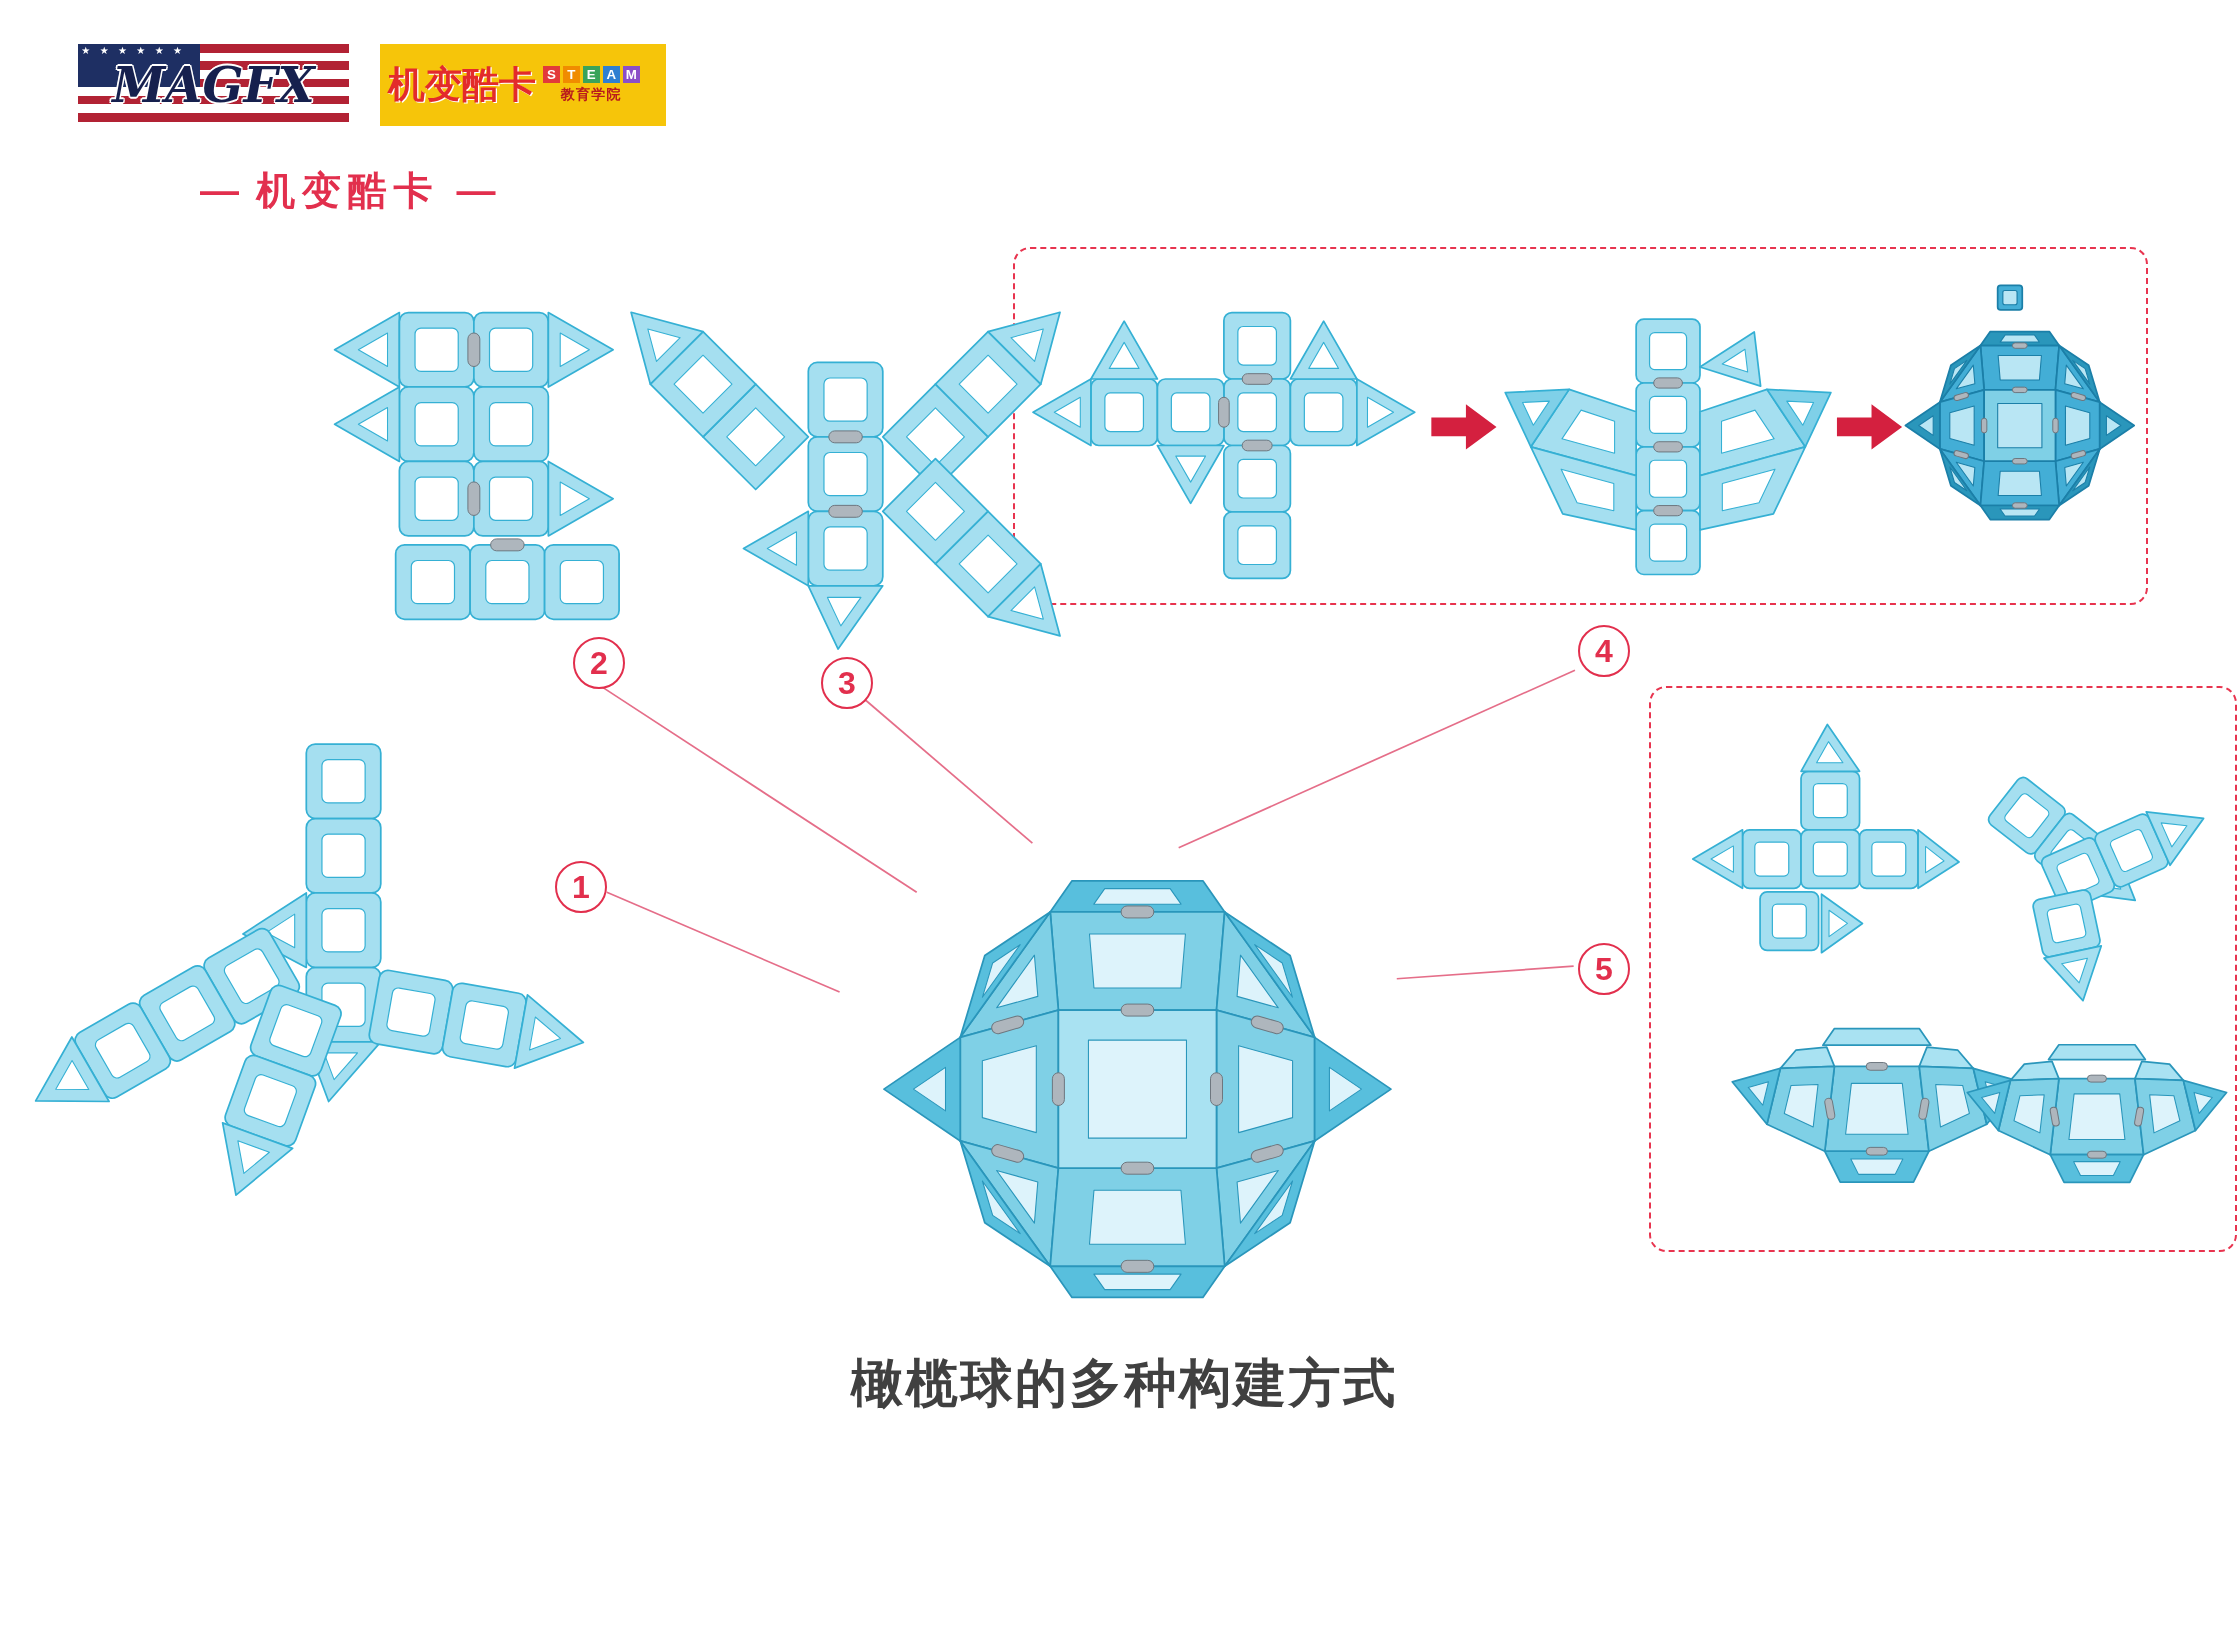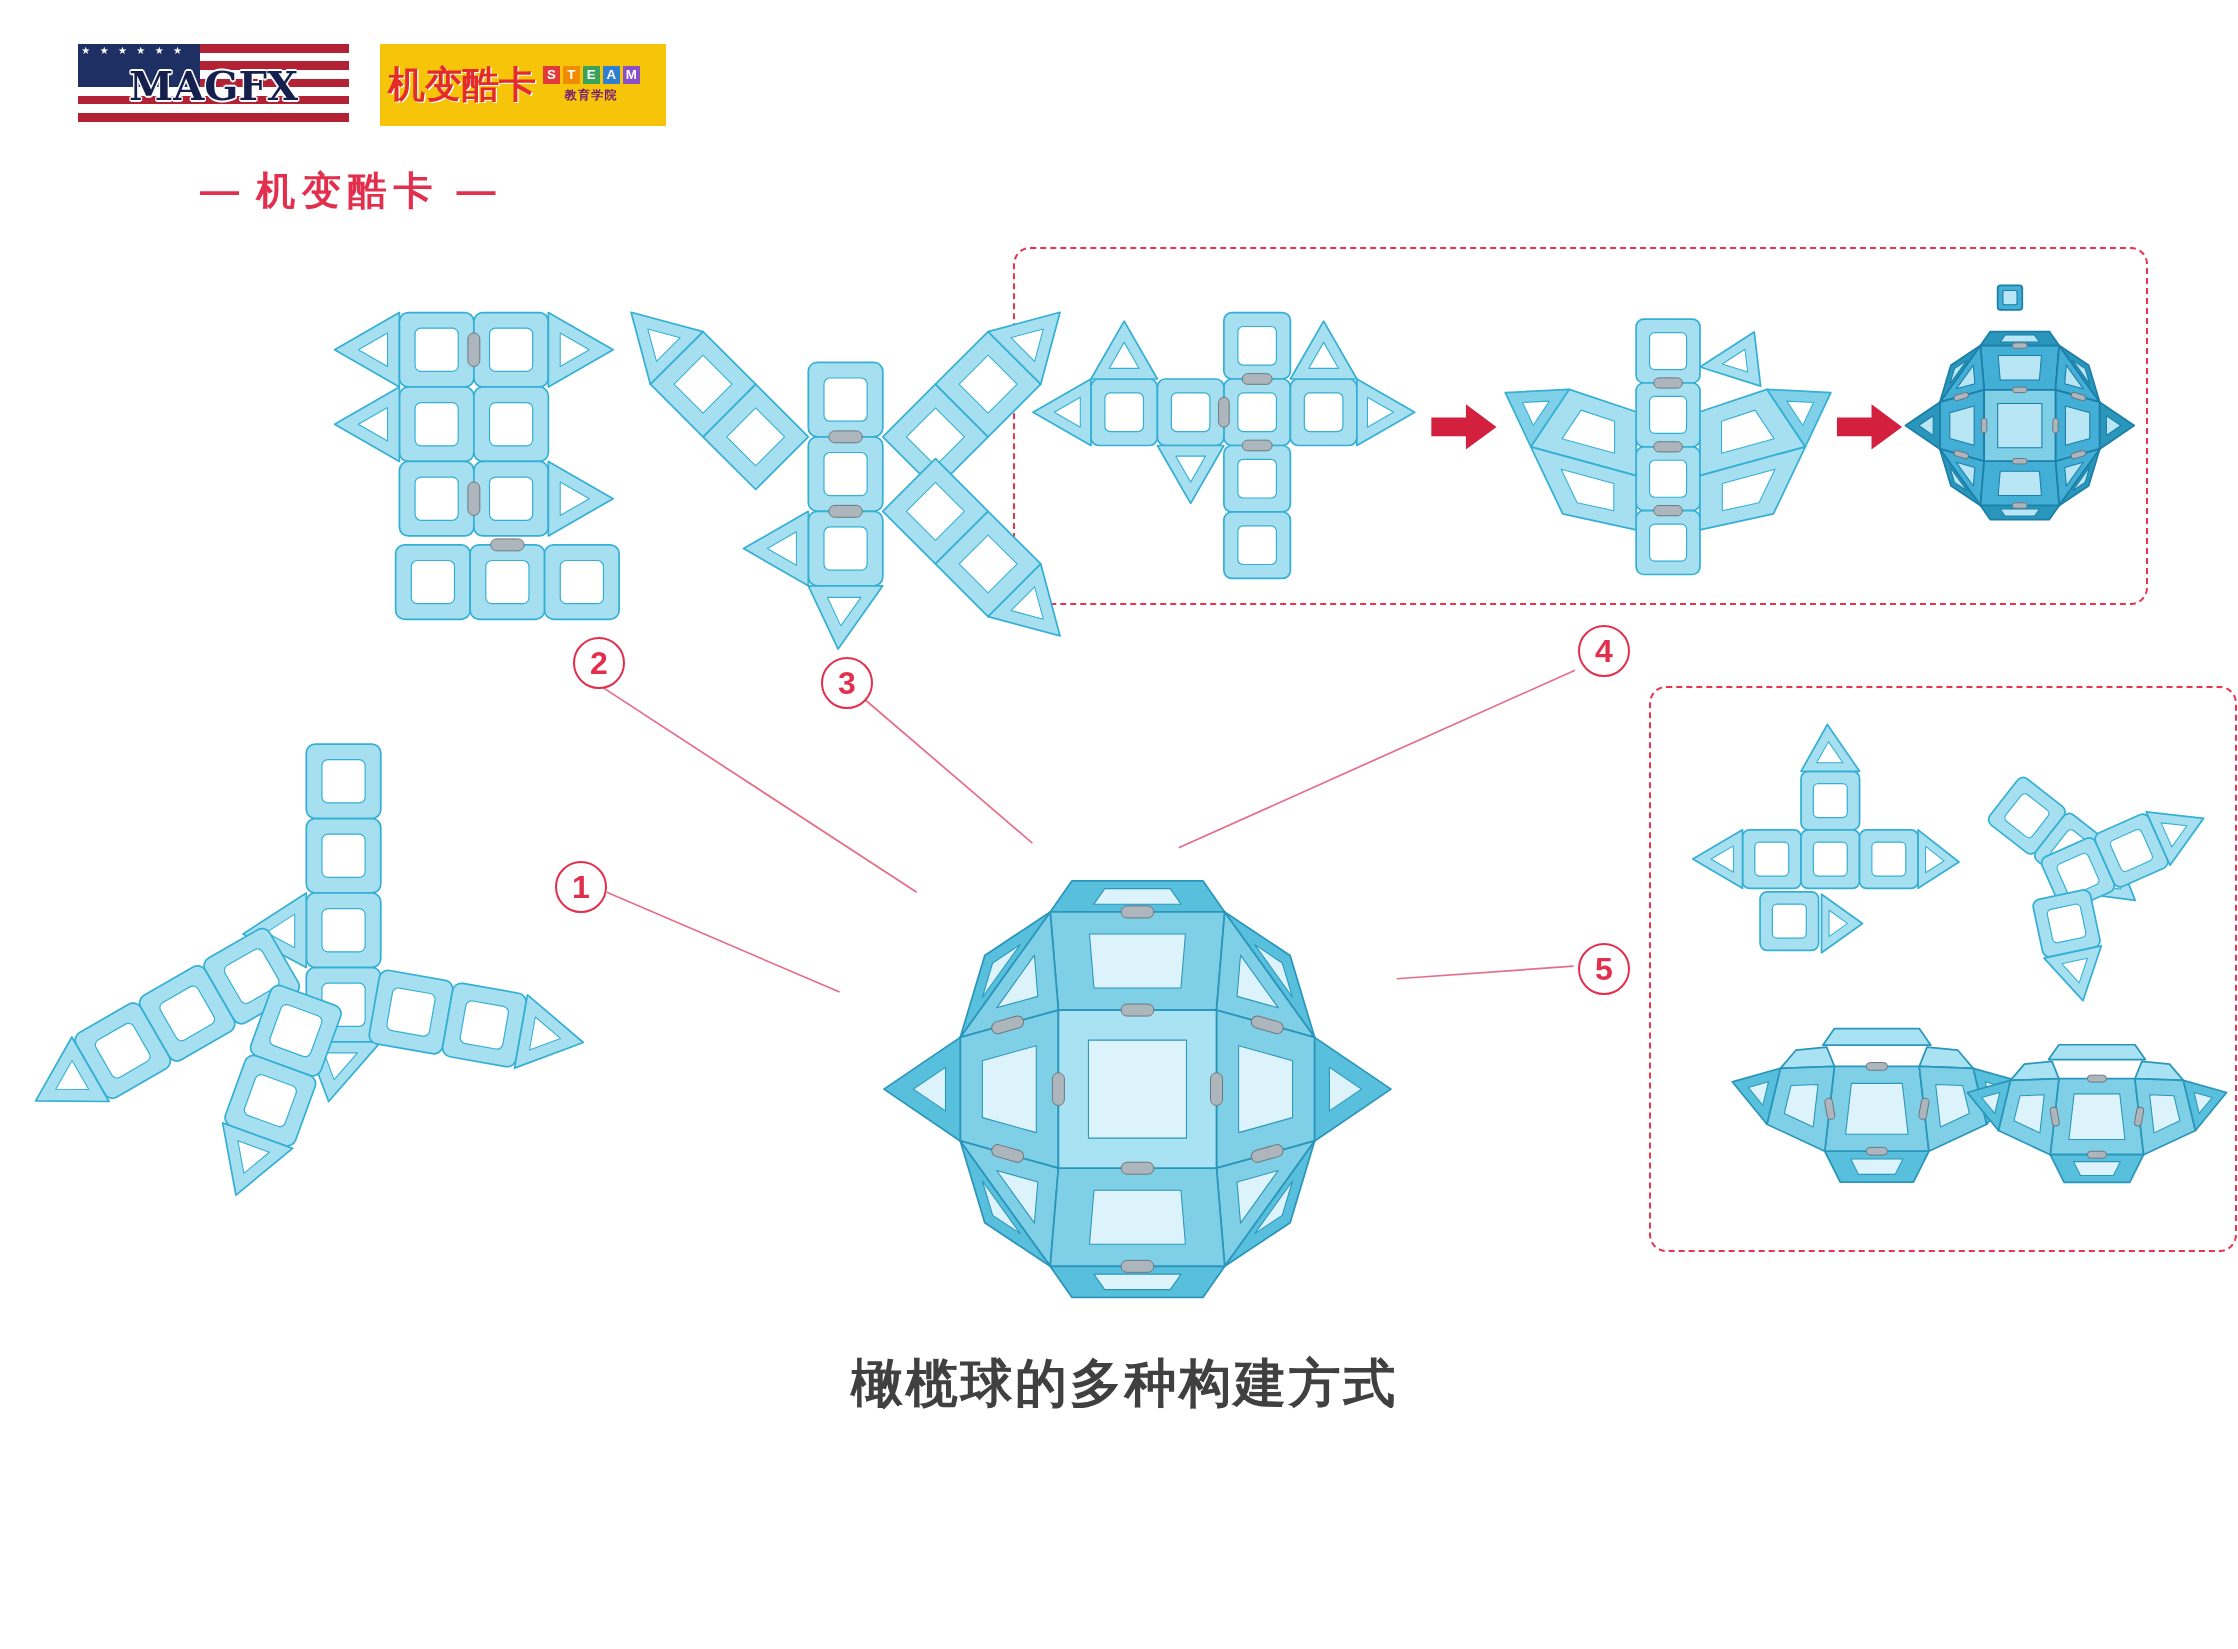--- a/index.html
+++ b/index.html
@@ -15,31 +15,31 @@
   .num-badge{position:absolute;width:48px;height:48px;border:2.3px solid #e22f4d;border-radius:50%;
              color:#e22f4d;font-size:32px;font-weight:bold;display:flex;align-items:center;justify-content:center;
              z-index:3;background:#ffffff;}
 
   
   .logo-magfx{left:78px;top:44px;width:271px;height:82px;z-index:2;overflow:hidden;
               background:repeating-linear-gradient(180deg,#b22234 0 8.6px,#ffffff 8.6px 17.3px);}
   .logo-magfx .canton{position:absolute;left:0;top:0;width:45%;height:52%;background:#1e2f63;
                       color:#fff;font-size:10px;letter-spacing:3.3px;line-height:10px;padding:2px 3.3px;box-sizing:border-box;}
   .logo-magfx .brand{position:absolute;left:0;top:0;right:0;bottom:0;display:flex;align-items:center;justify-content:center;
-                     font-family:"DejaVu Serif", serif;font-weight:bold;font-size:40px;color:#16204e;
+                     font-family:"DejaVu Serif", serif;font-weight:bold;font-style:italic;font-size:48px;color:#16204e;
                      text-shadow:1.3px 1.3px 0 #fff,-1.3px -1.3px 0 #fff,1.3px -1.3px 0 #fff,-1.3px 1.3px 0 #fff,0 2px 0 #fff,0 -2px 0 #fff;}
 
   
   .logo-cool{left:380px;top:44px;width:286px;height:82px;z-index:2;background:#f6c50a;
              display:flex;align-items:center;gap:6.7px;padding:0 8px;box-sizing:border-box;}
   .logo-cool .cn{font-size:37px;font-weight:bold;color:#e32b2b;text-shadow:1.3px 1.3px 0 #ffffff;white-space:nowrap;}
   .logo-cool .right{display:flex;flex-direction:column;gap:3.3px;align-items:center;}
   .steam-row{display:flex;gap:2.7px;}
   .steam-cell{width:17.3px;height:17.3px;color:#fff;font-weight:bold;font-size:13.3px;display:flex;align-items:center;justify-content:center;}
-  .edu{font-size:12px;font-weight:bold;color:#701a75;letter-spacing:1.3px;}
+  .edu{font-size:14px;font-weight:bold;color:#b91c1c;letter-spacing:1.3px;}
 
   
   .section-title{left:200px;top:164px;z-index:2;display:flex;align-items:center;gap:17.3px;
                  color:#e22f4d;font-size:39px;font-weight:bold;}
   .section-title .t{letter-spacing:6.7px;}
 
   
   .caption{left:692px;top:1349px;width:865px;text-align:center;z-index:2;
            color:#404040;font-size:52px;font-weight:bold;letter-spacing:2.7px;}
 </style>

